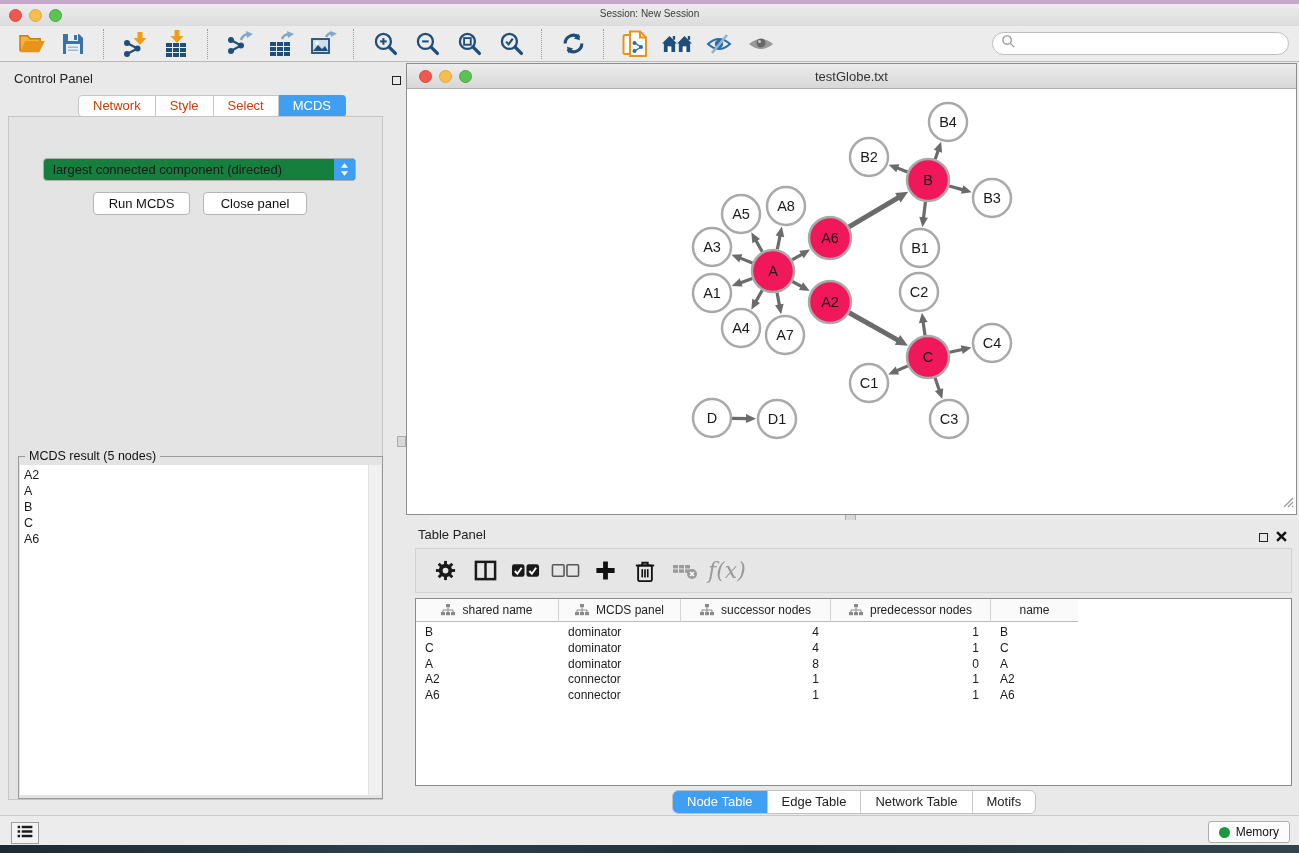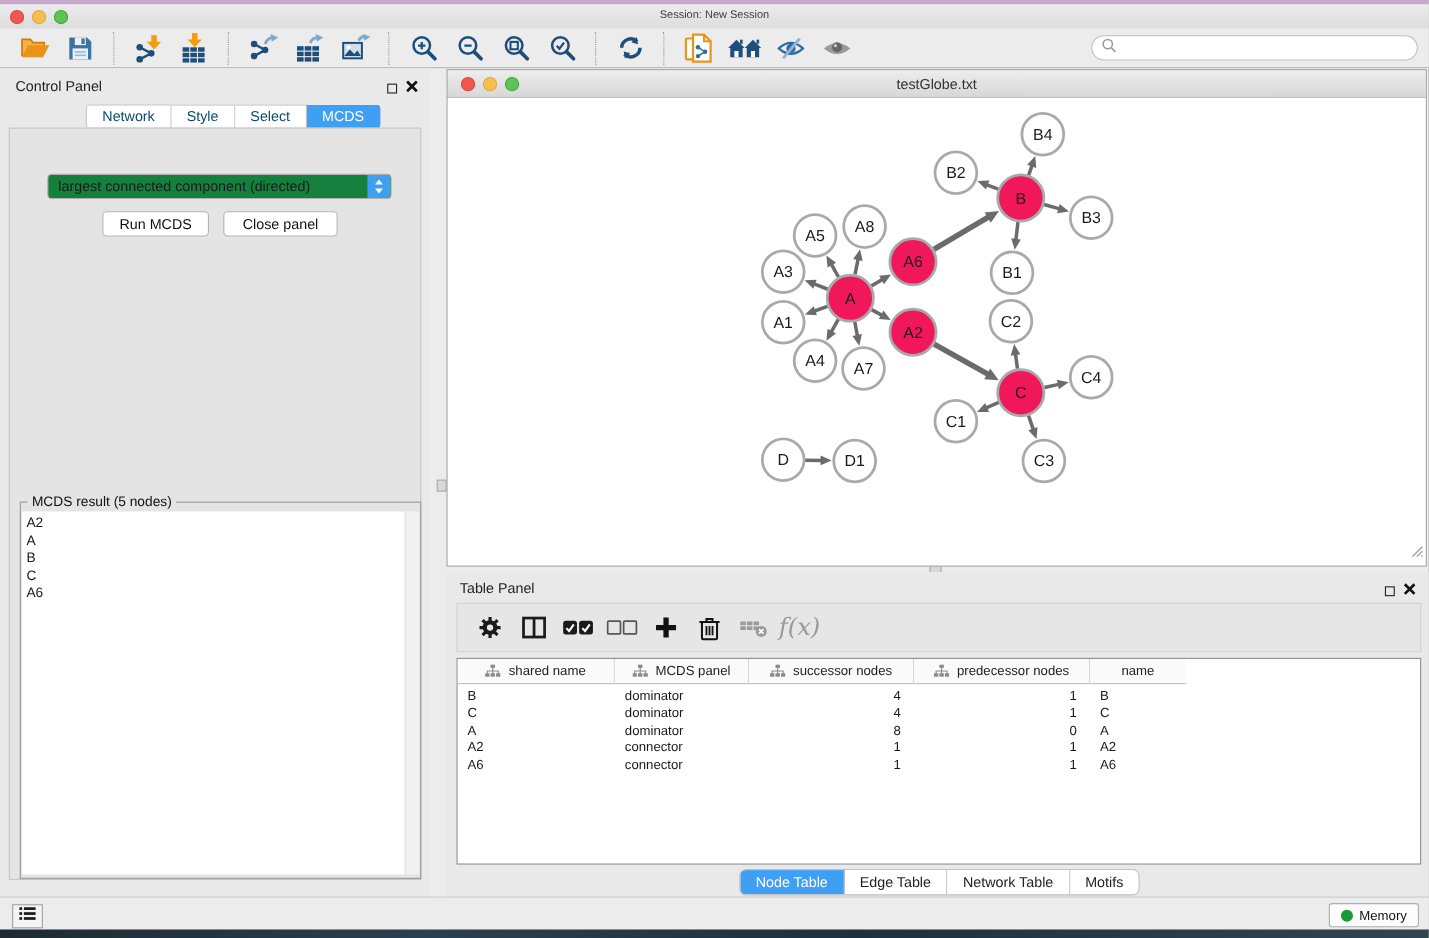--- a/index.html
+++ b/index.html
@@ -21,28 +21,28 @@
   #toolbar{left:0;top:26px;width:1299px;height:36px;background:#ECECEC;
     border-bottom:1px solid #B9B9B9;display:flex;align-items:center;padding:0 10px;box-sizing:border-box;}
   .tb-icon{width:30px;height:30px;display:flex;align-items:center;justify-content:center;margin:0 6px;cursor:default;}
   .tb-icon svg{display:block;}
   .tb-sep{width:1px;height:30px;border-left:1px dotted #9a9a9a;margin:0 9px;}
   #search-box{margin-left:auto;width:297px;height:23px;background:#fff;border:1px solid #BDBDBD;
     border-radius:12px;display:flex;align-items:center;padding:0 8px;box-sizing:border-box;}
   #search-input{border:none;outline:none;flex:1;font-size:12px;margin-left:5px;background:transparent;
     font-family:"Liberation Sans",sans-serif;}
   
-  #control-panel{left:0;top:62px;width:390px;height:753px;background:#E9E9E9;}
+  #control-panel{left:0;top:62px;width:390px;height:753px;background:#E9E9E9;padding-left:40px;}
   #cp-header{position:absolute;left:0;top:0;width:100%;height:30px;}
   #cp-title{position:absolute;left:14px;top:9px;font-size:13px;color:#222;}
   .win-btns{position:absolute;display:flex;gap:8px;align-items:center;}
   .float-icon{width:9px;height:9px;border:1.5px solid #222;box-sizing:border-box;display:inline-block;}
   #cp-tabs{position:absolute;left:78px;top:33px;display:flex;}
   .cp-tab{height:20px;line-height:20px;padding:0 14px;font-size:13px;background:#fff;
-    border:1px solid #C6C6C6;border-left-width:0;color:#0c4a6e;}
+    border:1px solid #C6C6C6;border-left-width:0;color:#c2410c;}
   .cp-tab:first-child{border-left-width:1px;border-radius:4px 0 0 4px;}
   .cp-tab:last-child{border-radius:0 4px 4px 0;}
   .cp-tab.active{background:#3E9FF3;border-color:#3E9FF3;color:#fff;}
   #cp-body{position:absolute;left:8px;top:54px;width:375px;height:684px;background:#E4E4E4;
     border:1px solid #C6C6C6;box-sizing:border-box;}
   #opt-label{position:absolute;left:0;top:20px;width:100%;text-align:center;font-size:13px;color:#111;}
   #opt-select{position:absolute;left:34px;top:41px;width:313px;height:23px;background:#15803d;
     border:1px solid #AFAFAF;border-radius:4px;display:flex;align-items:center;box-sizing:border-box;overflow:hidden;}
   #opt-select-value{flex:1;font-size:13px;padding-left:9px;white-space:nowrap;}
   #opt-stepper{width:21px;align-self:stretch;background:#3E9FF3;border-radius:0 3px 3px 0;

